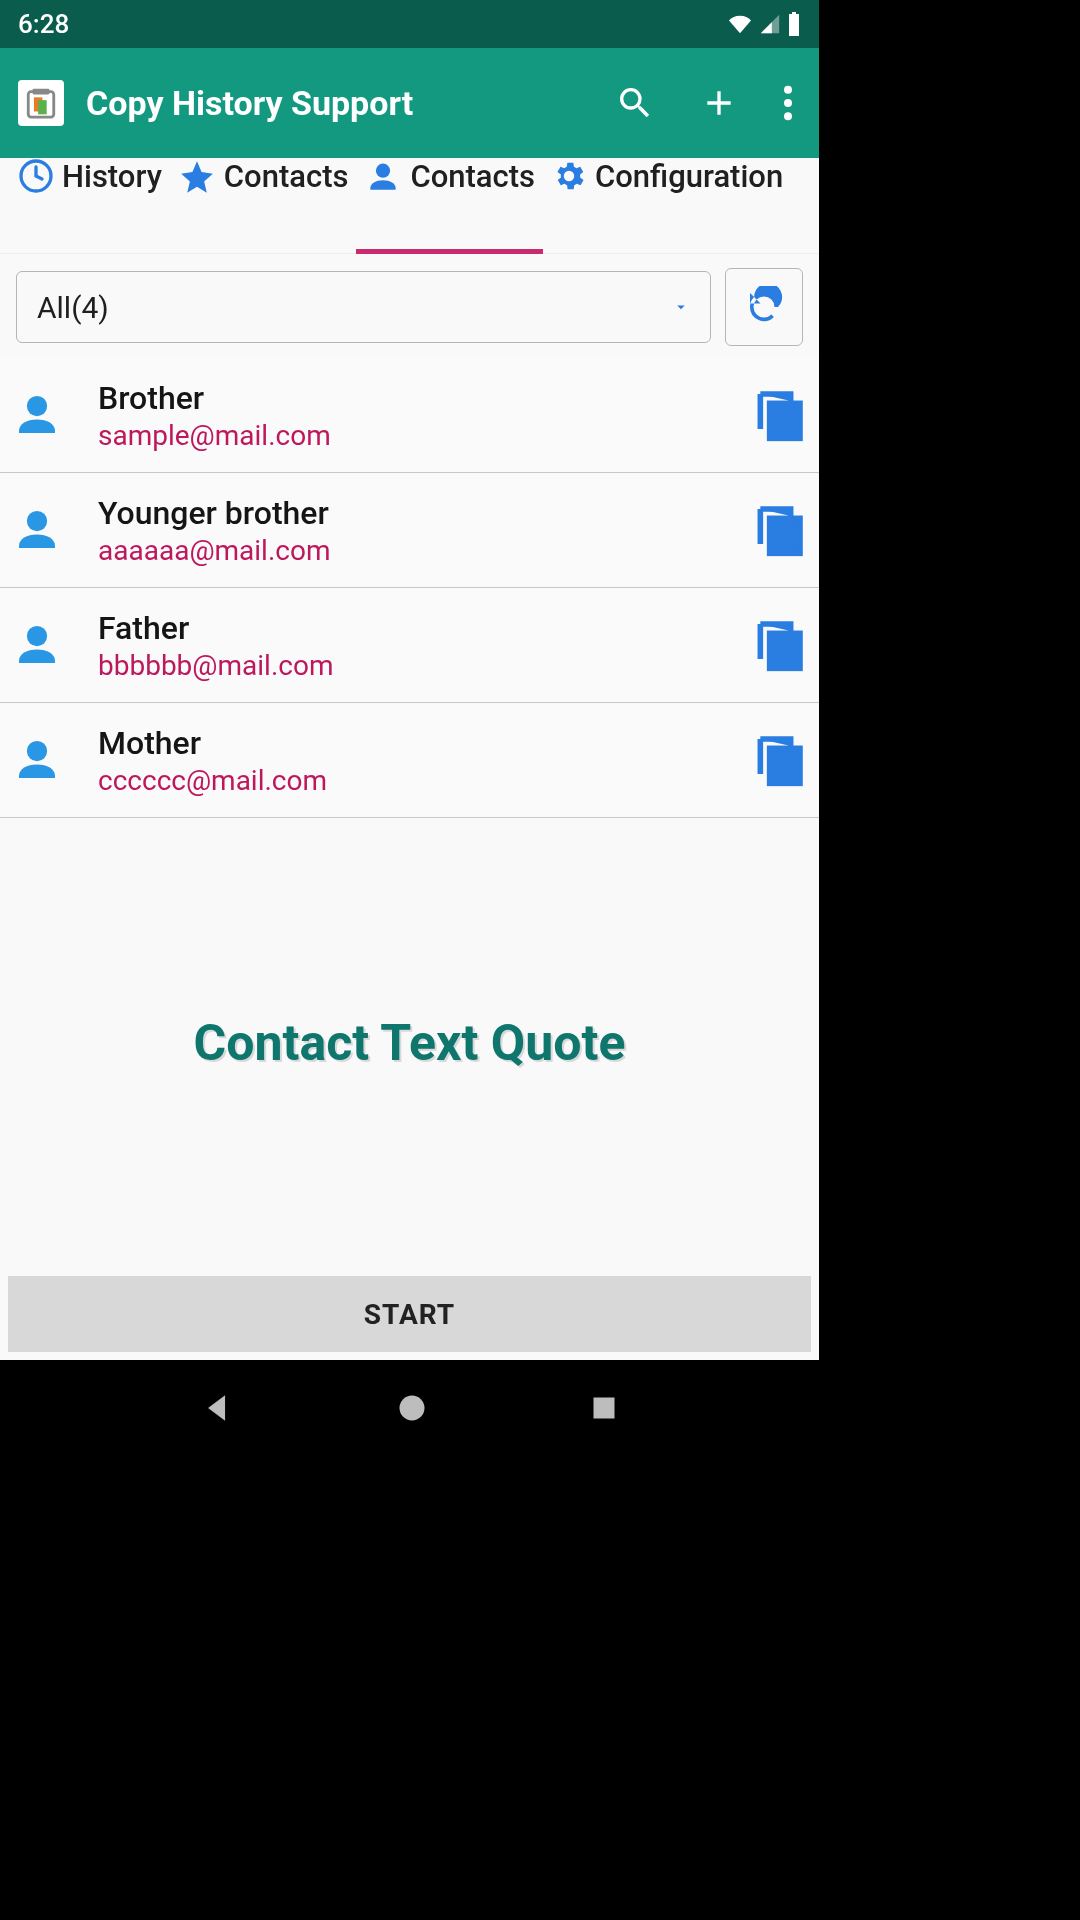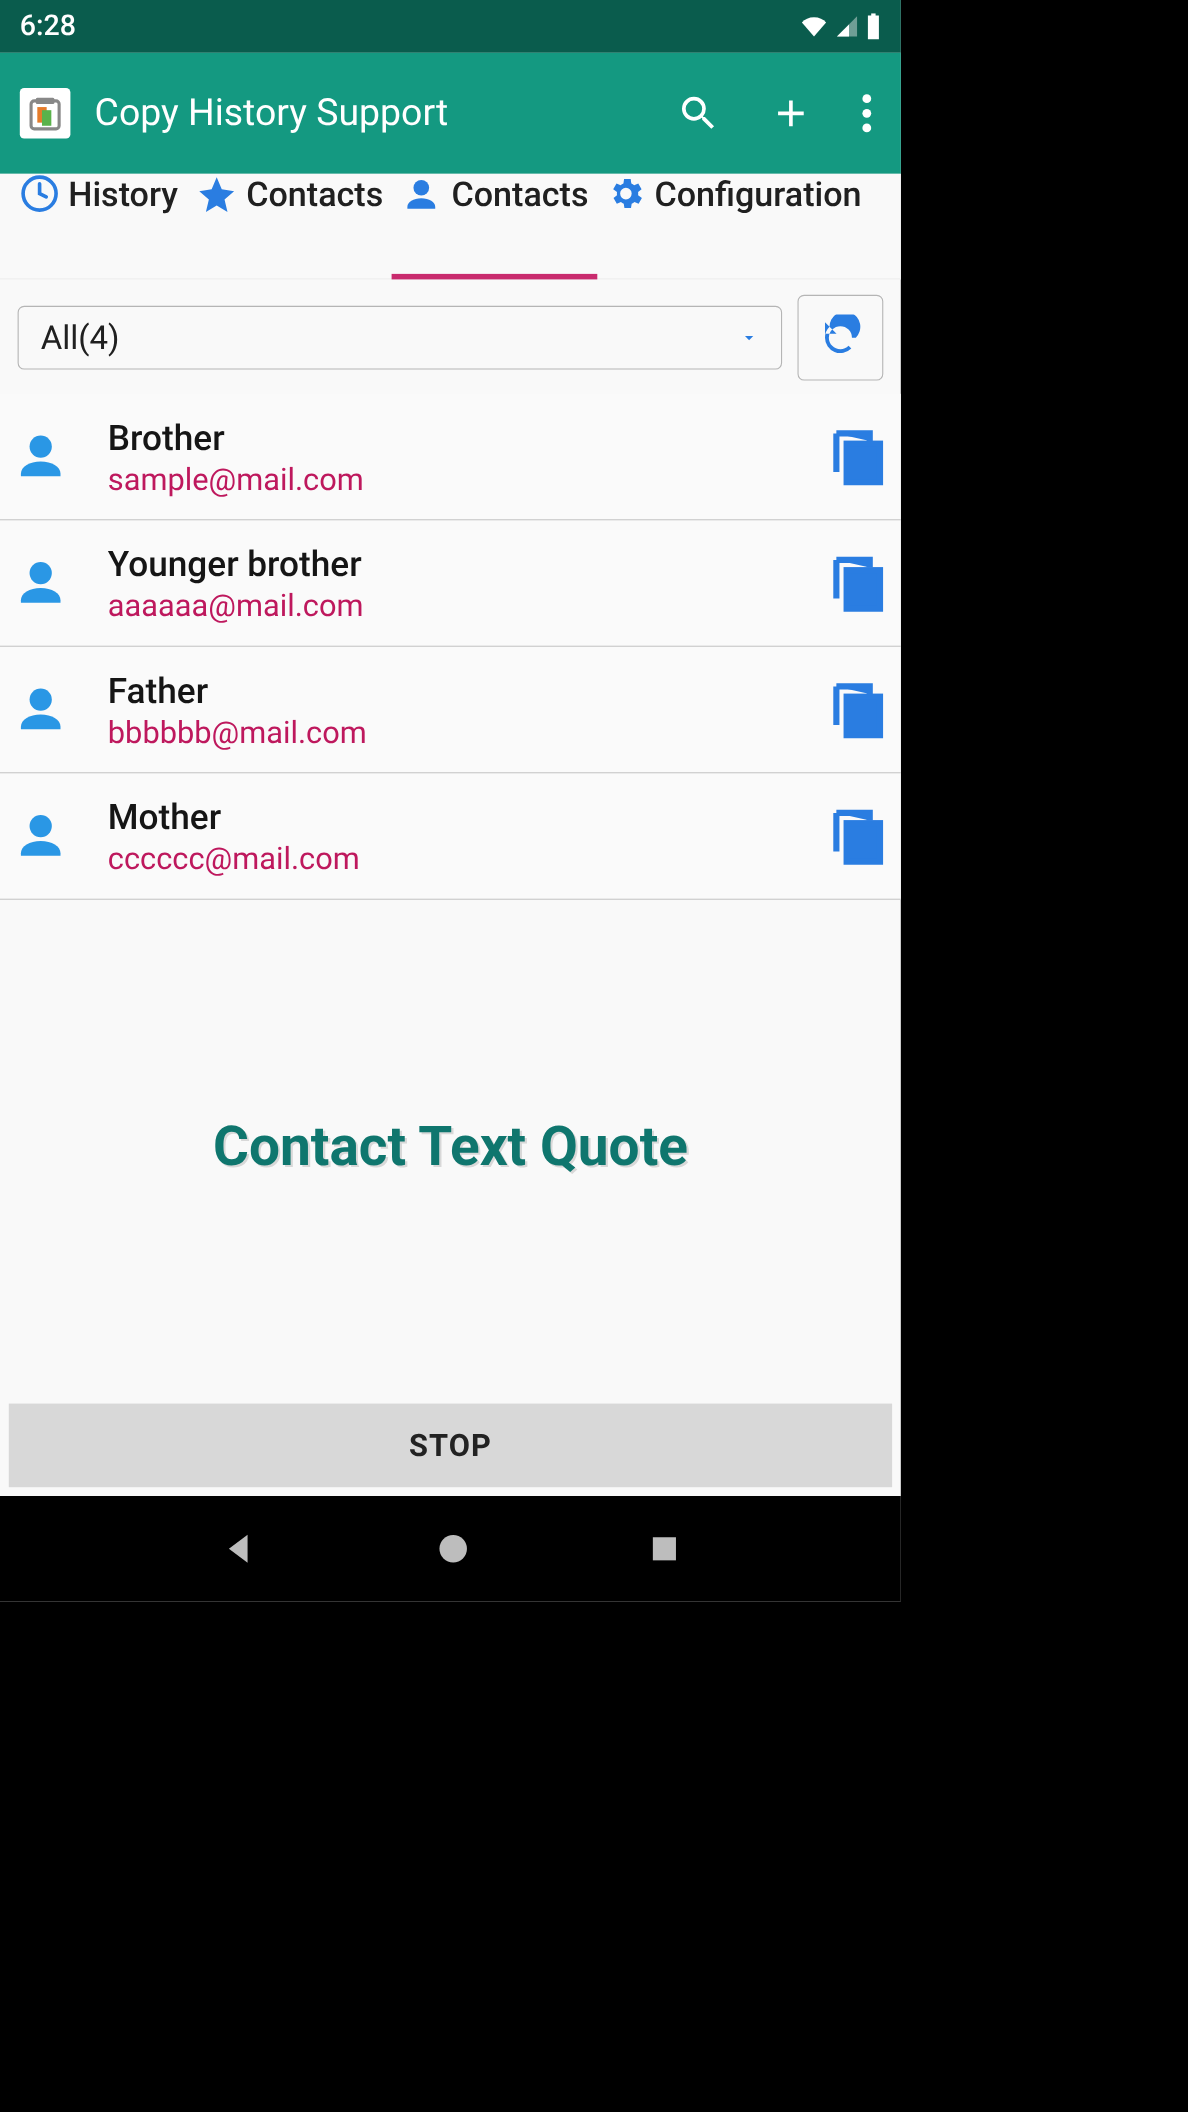--- a/index.html
+++ b/index.html
@@ -8,34 +8,34 @@
 
   
   .status-bar { height: 48px; background: #0a5c4d; display: flex; align-items: center; justify-content: space-between; padding: 0 18px; color: #fff; }
   .status-time { font-size: 26px; font-weight: 500; }
   .status-icons { display: flex; align-items: center; gap: 6px; }
   .status-icons svg { fill: #fff; }
 
   
   .app-bar { height: 110px; background: #149981; display: flex; align-items: center; padding: 0 18px; color: #fff; }
   .app-icon { width: 46px; height: 46px; background: #fff; border-radius: 4px; display: flex; align-items: center; justify-content: center; margin-right: 22px; }
-  .app-title { font-size: 34px; font-weight: 400; flex: 1; }
+  .app-title { font-size: 34px; font-weight: 700; flex: 1; }
   .app-actions { display: flex; align-items: center; gap: 44px; padding-right: 8px; }
   .app-actions svg { fill: #fff; }
 
   
   .tabs { height: 96px; background: #f9f9f9; display: flex; align-items: center; padding: 0 10px; border-bottom: 1px solid #eee; }
   .tab { display: flex; align-items: flex-start; gap: 8px; font-size: 31px; font-weight: 500; color: #202020; padding: 0 8px; height: 100%; position: relative; cursor: pointer; }
   .tab svg { fill: #2a7de1; }
   .tab.active::after { content: ""; position: absolute; left: 0; right: 0; bottom: -1px; height: 5px; background: #c92b6e; }
   .tab:last-child { padding-right: 0; }
 
   
   .filter-row { display: flex; align-items: center; gap: 14px; padding: 14px 16px 12px 16px; }
-  .dropdown { flex: 1; height: 58px; border: 1.5px solid #b5b5b5; border-radius: 6px; display: flex; align-items: center; padding: 0 20px; cursor: pointer; }
+  .dropdown { flex: 1; height: 72px; border: 1.5px solid #b5b5b5; border-radius: 6px; display: flex; align-items: center; padding: 0 20px; cursor: pointer; }
   .dropdown-text { font-size: 30px; color: #202020; flex: 1; }
   .dropdown svg { fill: #2a7de1; }
   .refresh-btn { width: 78px; height: 78px; border: 1.5px solid #b5b5b5; border-radius: 6px; display: flex; align-items: center; justify-content: center; cursor: pointer; }
   .refresh-btn svg { fill: #2a7de1; }
 
   
   .contact-list { background: #fafafa; }
   .contact-row { height: 115px; border-bottom: 1.5px solid #c8c8c8; display: flex; align-items: center; padding: 0 10px; cursor: pointer; }
   .person-icon { width: 54px; margin-right: 34px; display: flex; align-items: center; justify-content: center; }
   .person-icon svg { fill: #2a97e5; }
@@ -220,21 +220,21 @@
       </div>
     </div>
   </div>
 
   <div class="ad-space">
     <div class="ad-text">Contact Text Quote</div>
   </div>
 
   <div class="bottom-btns">
     <div class="big-btn">
-        <span>STOP</span>
+        <span>START</span>
       </div>
   </div>
 
   <div class="nav-bar">
     <svg width="34" height="34" viewBox="0 0 24 24">
         <path d="M17 3l-12 9 12 9z"></path>
       </svg>
     <svg width="30" height="30" viewBox="0 0 24 24">
         <circle cx="12" cy="12" r="10"></circle>
       </svg>

